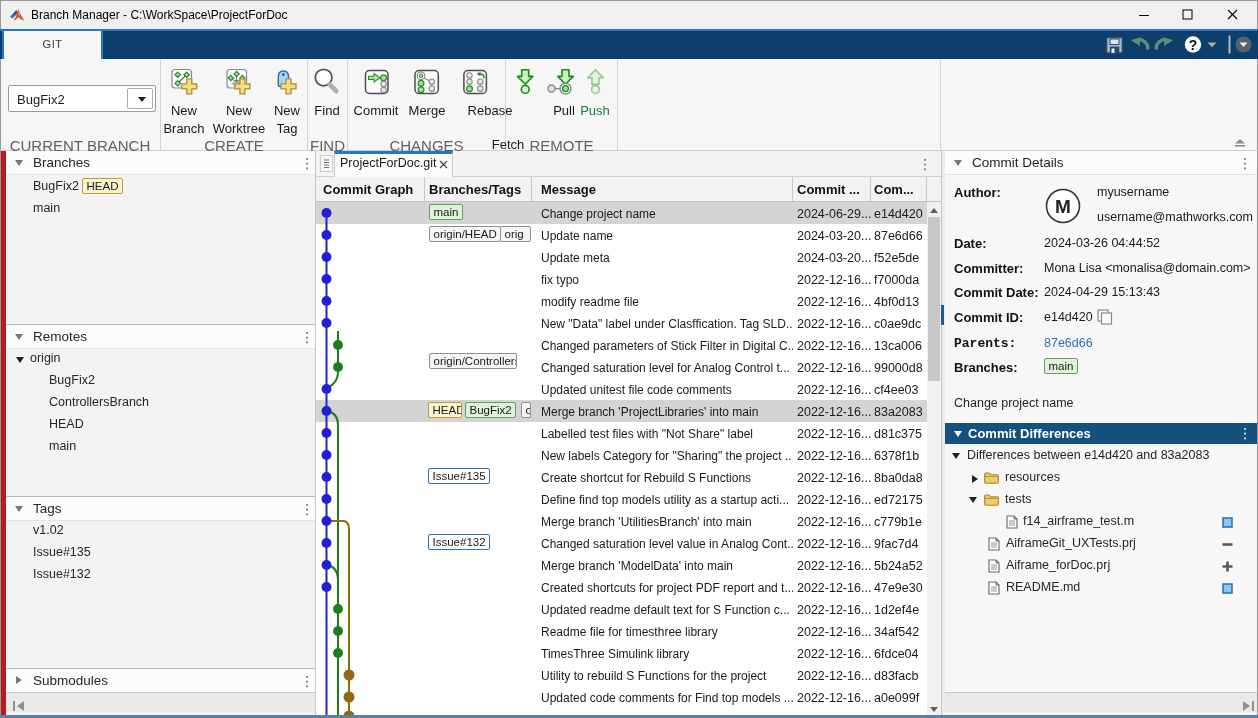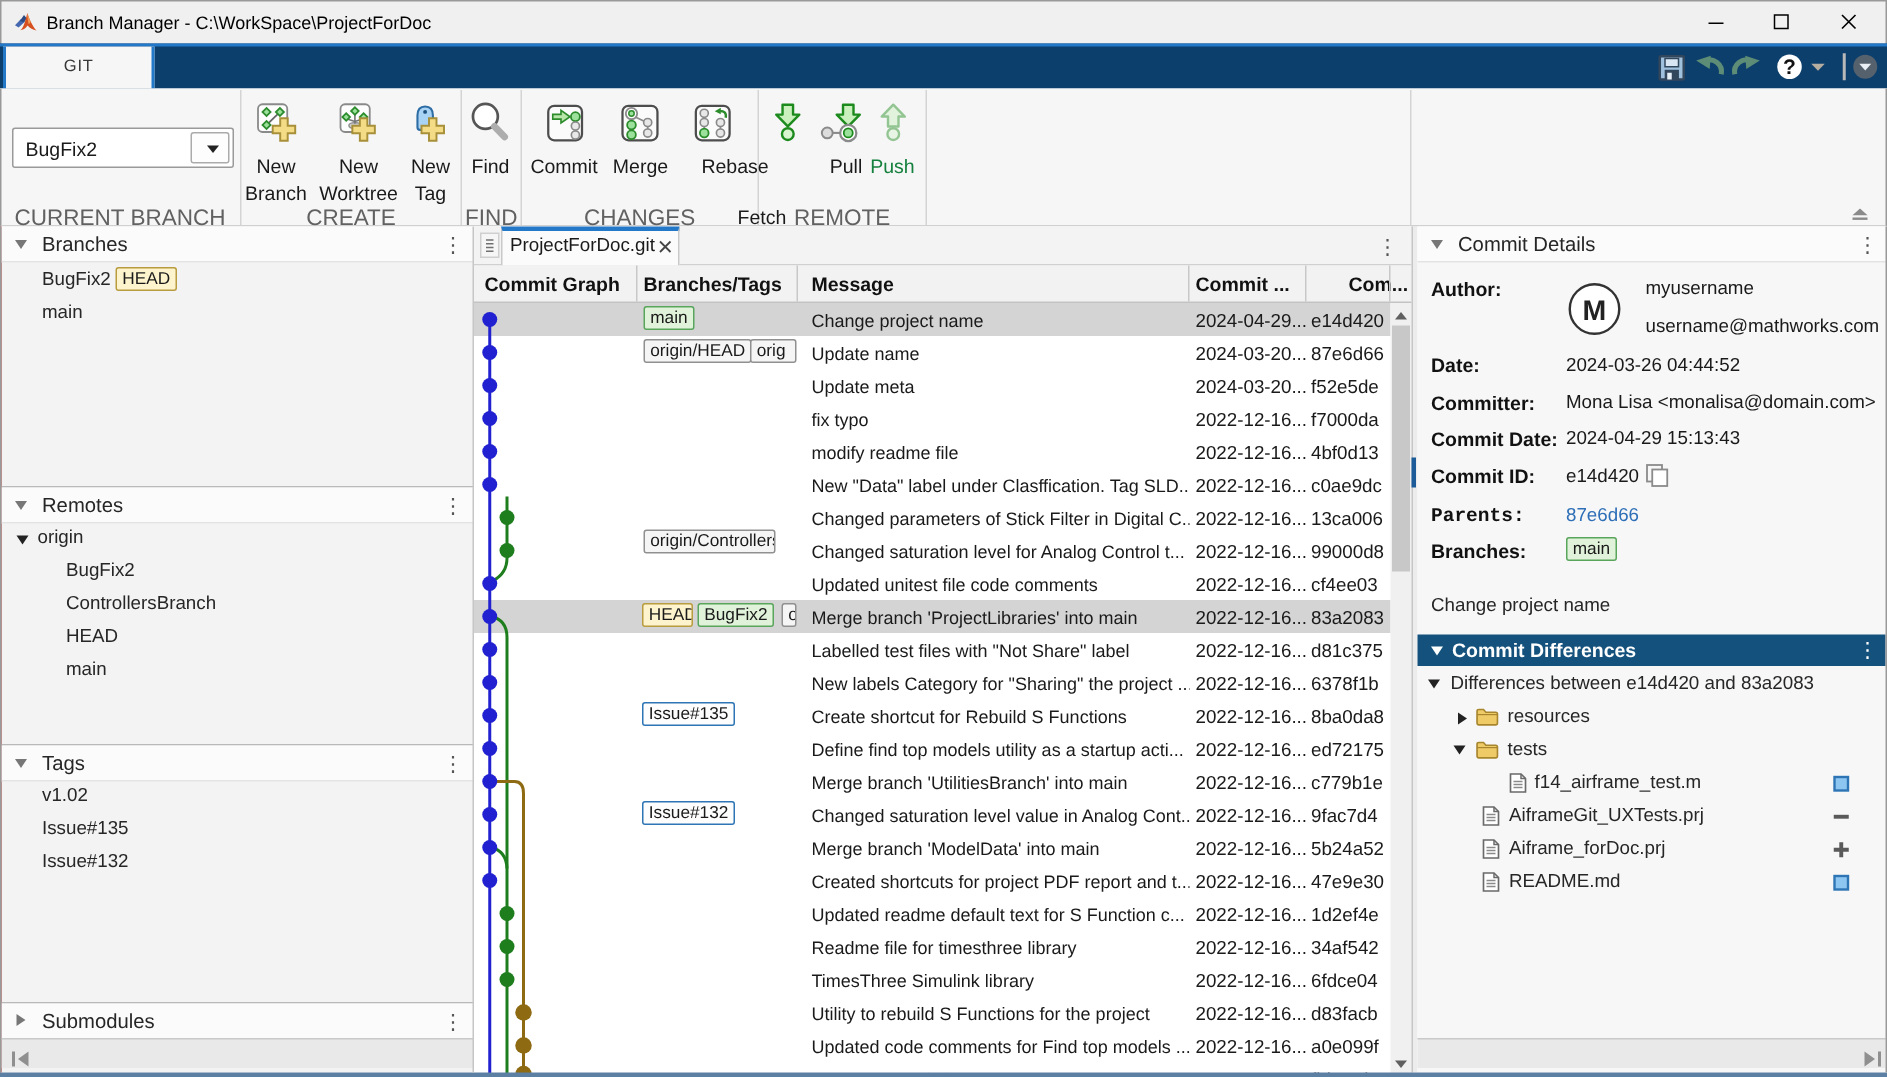--- a/index.html
+++ b/index.html
@@ -17,21 +17,21 @@
   #toolbar { left:0; top:59px; width:1258px; height:92px; background:#f6f6f6; border-bottom:1px solid #d0d0d0; border-left:1px solid #999; border-right:1px solid #999; }
   .tsep { top:60px; width:1px; height:90px; background:#d4d4d4; }
   .seclabel { top:137px; font-size:15px; color:#616161; text-align:center; }
   .icolabel { top:102px; font-size:13px; color:#1a1a1a; text-align:center; line-height:18px; }
   .icolabel.dis { color:#15803d; }
   
   #combo { left:8px; top:85px; width:148px; height:27px; background:#fff; border:1px solid #9a9a9a; border-radius:2px; }
   #combo .txt { position:absolute; left:8px; top:6px; }
   #combo .btn { position:absolute; right:2px; top:2px; width:26px; height:21px; border:1px solid #ababab; border-radius:2px; background:#fdfdfd; }
   
-  #leftpanel { left:0; top:151px; width:316px; height:564px; background:#f3f3f3; border-left:1px solid #b91c1c; }
+  #leftpanel { left:0; top:151px; width:316px; height:564px; background:#f3f3f3; border-left:6px solid #b91c1c; }
   .sechead { left:0; width:315px; height:24px; background:#fbfbfb; border-bottom:1px solid #e3e3e3; }
   .sechead .t { position:absolute; left:27px; top:4px; font-size:13.5px; color:#262626; }
   .kebab { position:absolute; width:4px; font-size:14px; color:#555; letter-spacing:0; }
   .secdiv { left:0; width:315px; height:1px; background:#b9b9b9; }
   .litem { position:absolute; left:27px; font-size:12.5px; color:#262626; }
   .tri-d { position:absolute; width:0; height:0; border-left:4.5px solid transparent; border-right:4.5px solid transparent; border-top:6px solid #777; }
   .tri-r { position:absolute; width:0; height:0; border-top:4.5px solid transparent; border-bottom:4.5px solid transparent; border-left:6px solid #777; }
   .tri-bd { position:absolute; width:0; height:0; border-left:4.5px solid transparent; border-right:4.5px solid transparent; border-top:6px solid #222; }
   .tri-br { position:absolute; width:0; height:0; border-top:4.5px solid transparent; border-bottom:4.5px solid transparent; border-left:6px solid #222; }
   #lstatus { left:0; top:541px; width:315px; height:20px; background:#e9e9e9; border-top:1px solid #c9c9c9; }
@@ -287,31 +287,31 @@
     <svg style="left:123px; top:9px;" width="9" height="9" viewBox="0 0 9 9">
         <path d="M1 1 L8 8 M8 1 L1 8" stroke="#444" stroke-width="1.2"></path>
       </svg>
     <span class="kebab" style="left:602px; top:5px;">⋮</span>
   </div>
   <div class="abs" id="thead">
     <span class="h" style="left:7px;">Commit Graph</span>
     <span class="h" style="left:113px;">Branches/Tags</span>
     <span class="h" style="left:225px;">Message</span>
     <span class="h" style="left:481px;">Commit ...</span>
-    <span class="h" style="left:558px;margin-left:25px;">Com...</span>
+    <span class="h" style="left:558px;">Com...</span>
     <span class="colline" style="left:108px;"></span>
     <span class="colline" style="left:215px;"></span>
     <span class="colline" style="left:476px;"></span>
     <span class="colline" style="left:554px;"></span>
     <span class="colline" style="left:610px;"></span>
   </div>
   <div class="abs" id="rows">
       <div class="row sel" style="top:0px;">
         <span class="msg">Change project name</span>
-        <span class="dt">2024-04-29...</span>
+        <span class="dt">2024-06-29...</span>
         <span class="hash">e14d420</span>
       </div>
       <div class="row" style="top:22px;">
         <span class="msg">Update name</span>
         <span class="dt">2024-03-20...</span>
         <span class="hash">87e6d66</span>
       </div>
       <div class="row" style="top:44px;">
         <span class="msg">Update meta</span>
         <span class="dt">2024-03-20...</span>

